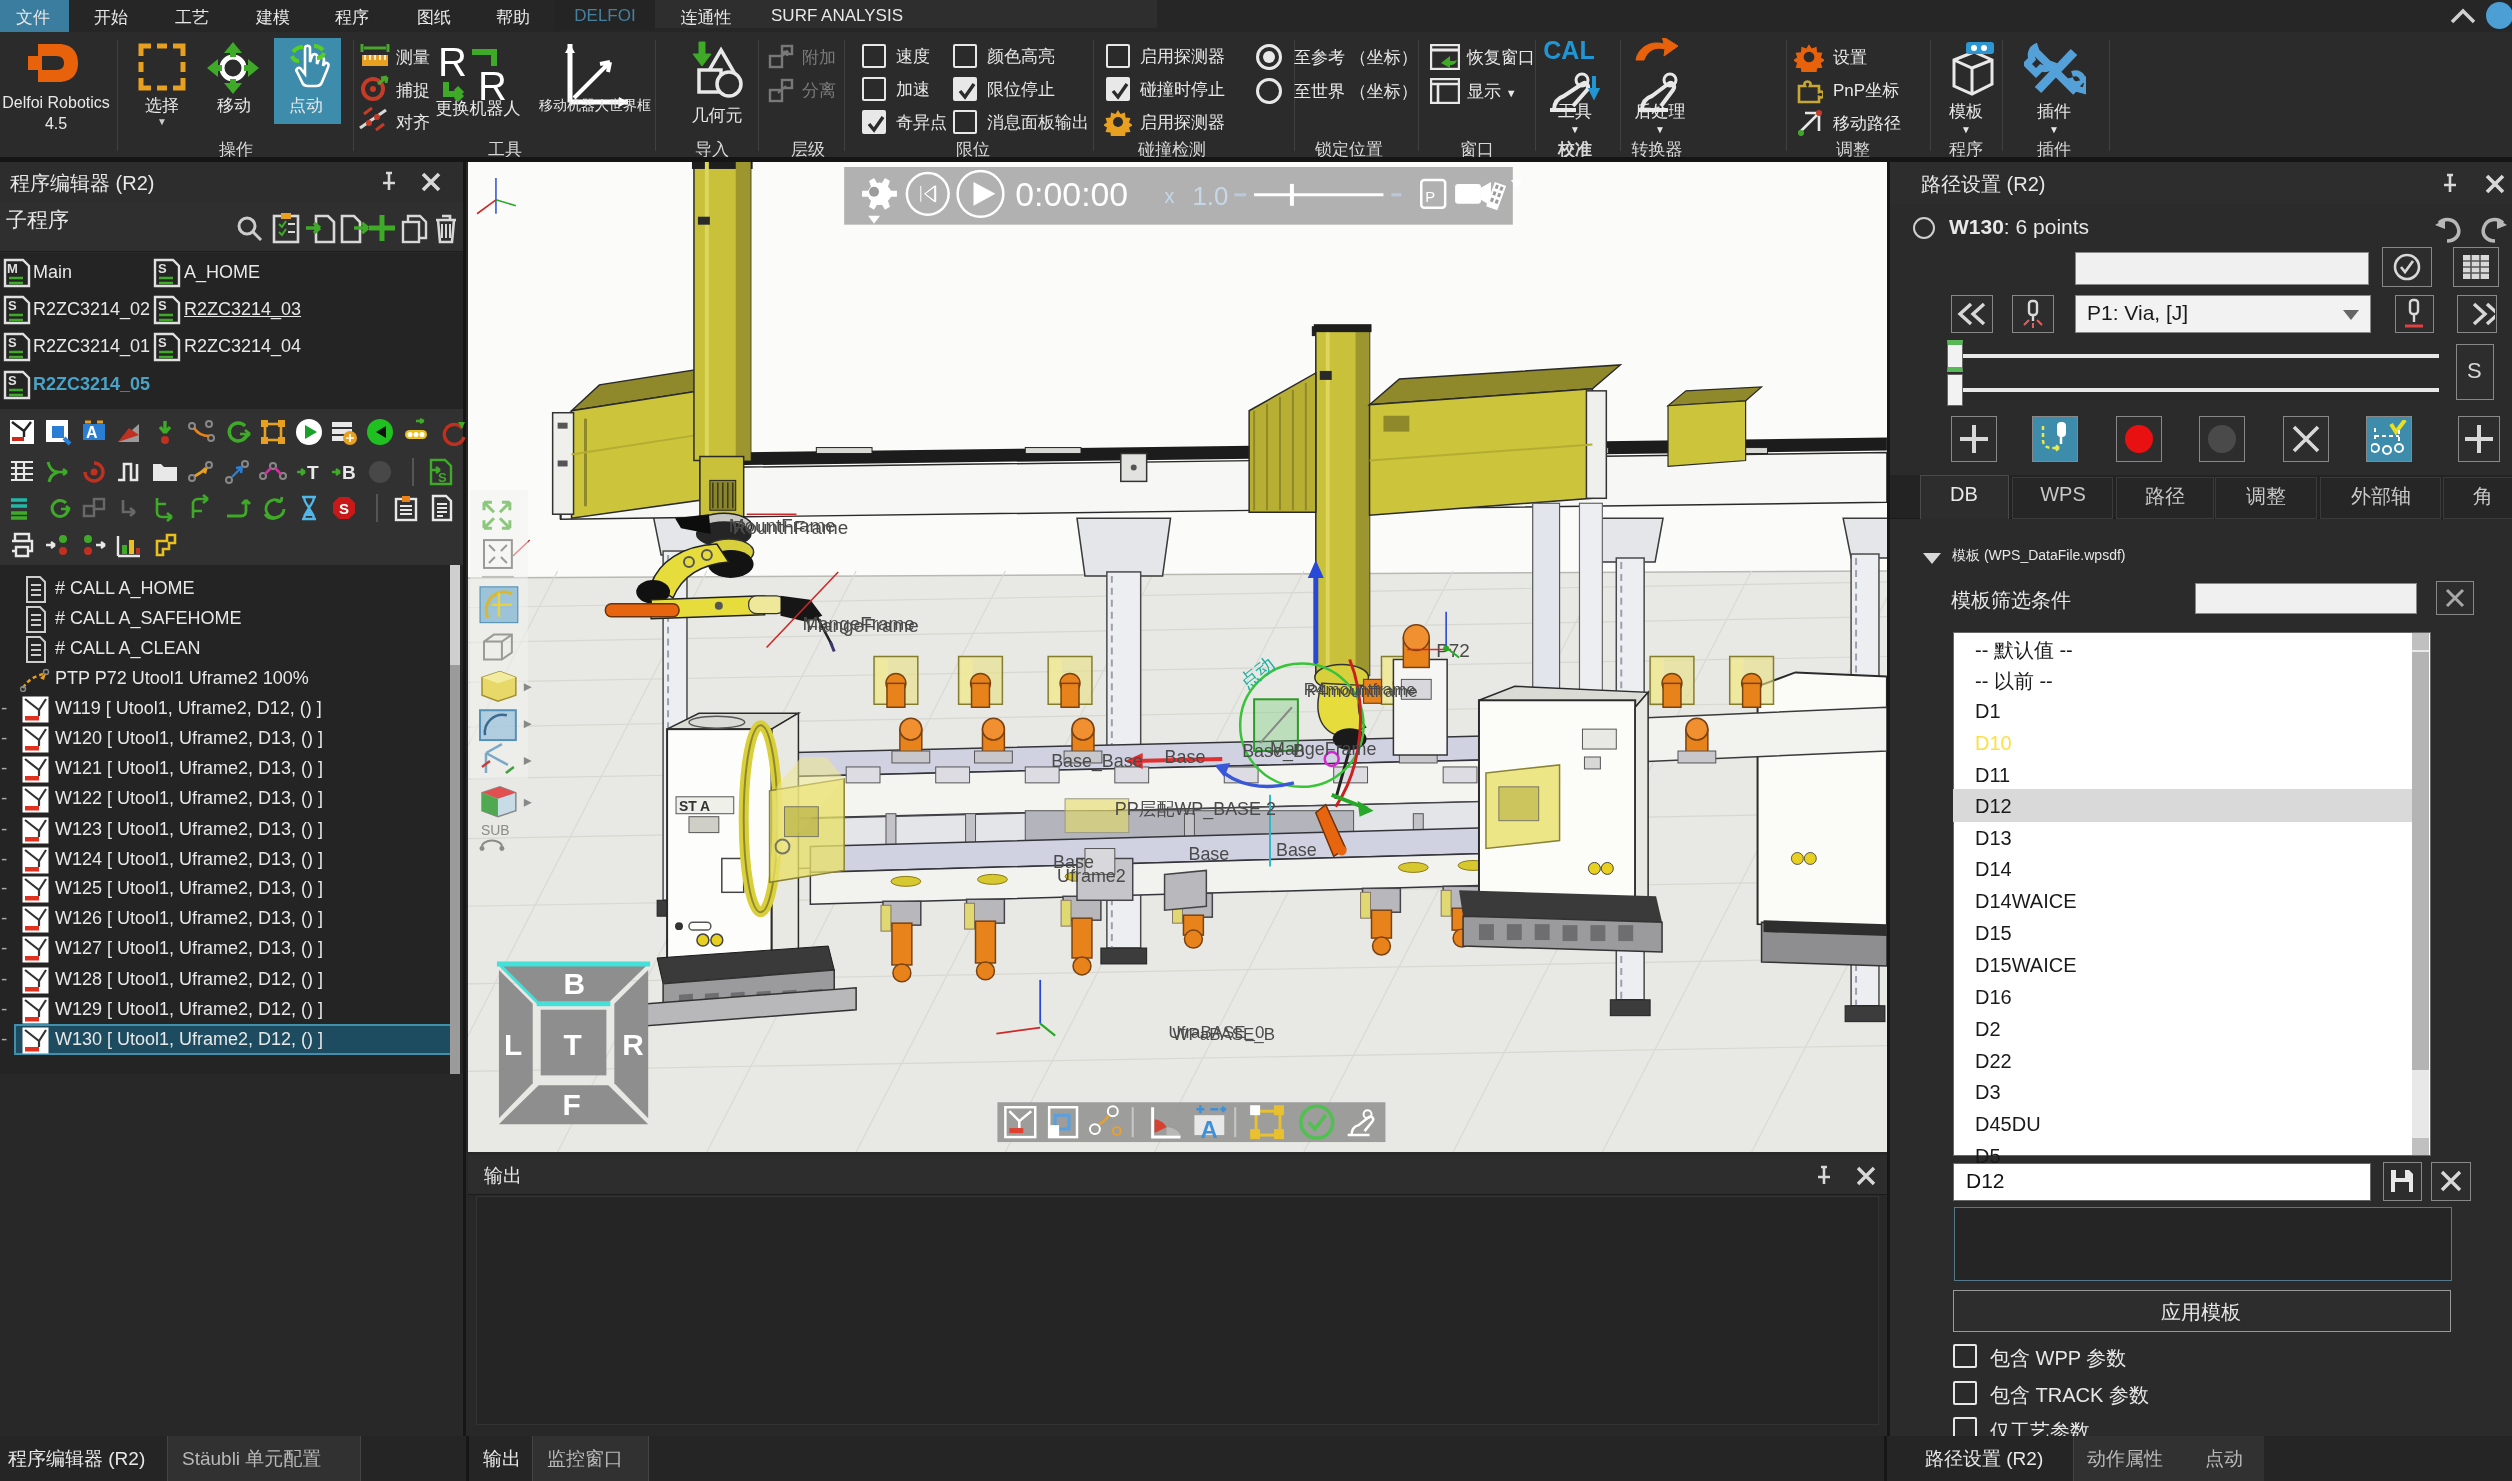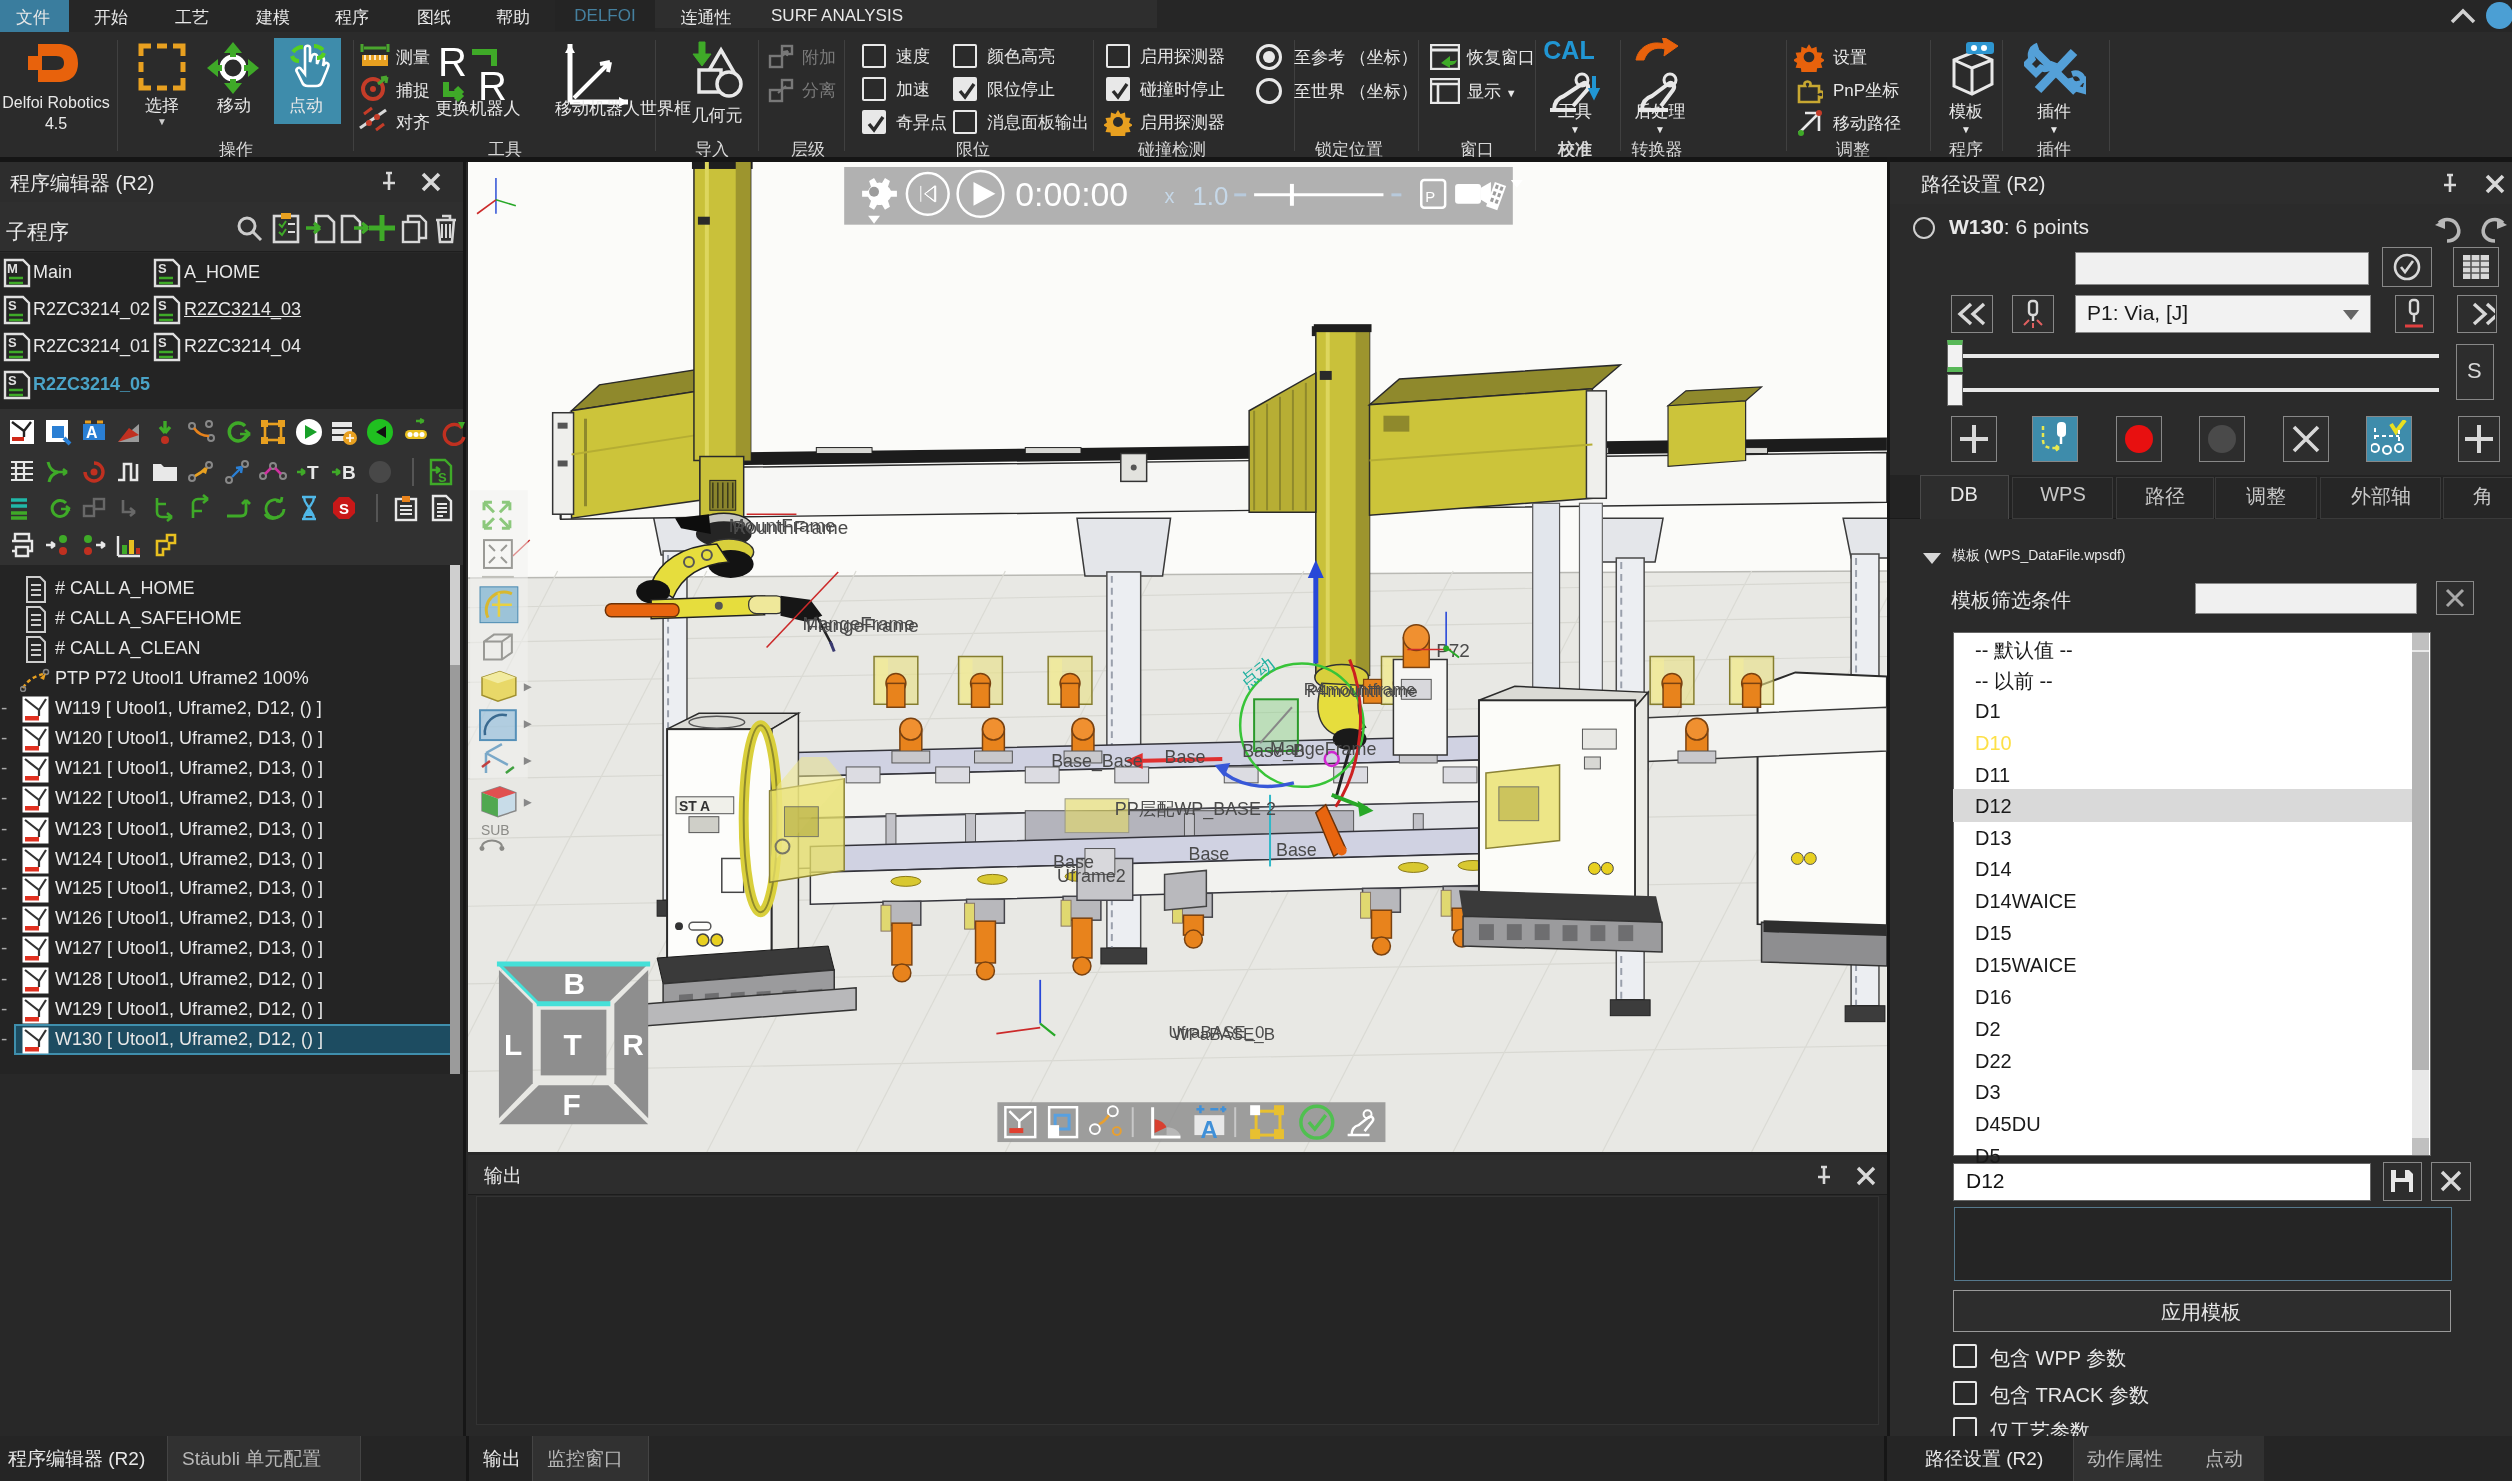--- a/index.html
+++ b/index.html
@@ -117,21 +117,21 @@
       <path d="M44 10 h14 v14 M58 10 l-22 0" stroke="#3faa28" stroke-width="6" fill="none"></path>
       <path d="M36 10 h22 M58 10 v12" stroke="#3faa28" stroke-width="6" fill="none"></path>
       <path d="M10 40 v12 h16 M26 52 l-6-6 M26 52 l-6 6" stroke="#3faa28" stroke-width="6" fill="none"></path>
     </svg>
     <div class="txt ctr" style="left:478px;top:65px;font-size:17px;">更换机器人</div>
     <svg class="abs" style="left:562px;top:8px" width="72" height="70" viewBox="0 0 72 70">
       <path d="M8 4 V62 M8 62 H66" stroke="#ffffff" stroke-width="5"></path>
       <path d="M8 4 l-5 9 h10 Z M66 62 l-9-5 v10 Z" fill="#ffffff"></path>
       <path d="M12 58 L48 22 M48 22 l-10 2 M48 22 l-2 10" stroke="#ffffff" stroke-width="4" fill="none"></path>
     </svg>
-    <div class="txt ctr" style="left:595px;top:65px;font-size:17px;margin-left:28px;">移动机器人世界框</div>
+    <div class="txt ctr" style="left:595px;top:65px;font-size:14px;">移动机器人世界框</div>
 
     <div class="grouplabel" style="left:712px;top:106px;">导入</div>
     <svg class="abs" style="left:687px;top:8px" width="62" height="62" viewBox="0 0 62 62">
       <path d="M18 2 v12 l6-0 -9 12 -9-12 6 0 v-12 Z" fill="#3faa28" stroke="#3faa28"></path>
       <path d="M34 10 L48 34 H20 Z" fill="#2b2b2b" stroke="#e8e8e8" stroke-width="3.5"></path>
       <rect x="12" y="30" width="22" height="22" fill="#2b2b2b" stroke="#e8e8e8" stroke-width="3.5"></rect>
       <circle cx="42" cy="44" r="12" fill="#2b2b2b" stroke="#e8e8e8" stroke-width="3.5"></circle>
     </svg>
     <div class="txt ctr" style="left:717px;top:72px;font-size:17px;">几何元</div>
 
@@ -268,21 +268,21 @@
     <div class="abs" style="left:0;top:0;width:463px;height:40px;background:#2d2d2d;"></div>
     <div class="txt" style="left:10px;top:8px;font-size:20px;">程序编辑器 (R2)</div>
     <svg class="abs" style="left:378px;top:9px" width="22" height="22" viewBox="0 0 22 22">
         <path d="M8 2 h6 M11 2 v10 M5 12 h12 M11 12 v7" stroke="#d8d8d8" stroke-width="2.6" fill="none"></path>
       </svg>
     <svg class="abs" style="left:420px;top:9px" width="22" height="22" viewBox="0 0 22 22">
         <path d="M3 3 L19 19 M19 3 L3 19" stroke="#d8d8d8" stroke-width="3.6" fill="none"></path>
       </svg>
 
     <div class="abs" style="left:0;top:40px;width:463px;height:50px;background:#2f2f2f;border-bottom:1px solid #1e1e1e;"></div>
-    <div class="txt" style="left:6px;top:56px;font-size:21px;text-align:right;">子程序</div>
+    <div class="txt" style="left:6px;top:44px;font-size:21px;text-align:right;">子程序</div>
     <svg class="abs" style="left:235px;top:52px" width="28" height="28" viewBox="0 0 28 28">
         <circle cx="12" cy="12" r="8" fill="none" stroke="#cccccc" stroke-width="3"></circle>
         <path d="M18 18 L26 26" stroke="#cccccc" stroke-width="3"></path>
       </svg>
     <svg class="abs" style="left:271px;top:50px" width="30" height="32" viewBox="0 0 30 32">
       <rect x="3" y="4" width="24" height="26" fill="none" stroke="#d8d8d8" stroke-width="2.6"></rect>
       <rect x="10" y="1" width="10" height="6" fill="#e8a020"></rect>
       <path d="M8 12 l3 3 4-6" stroke="#3faa28" stroke-width="2" fill="none"></path>
         <path d="M17 12 h7" stroke="#d8d8d8" stroke-width="2"></path>
       <path d="M8 20 l3 3 4-6" stroke="#3faa28" stroke-width="2" fill="none"></path>

